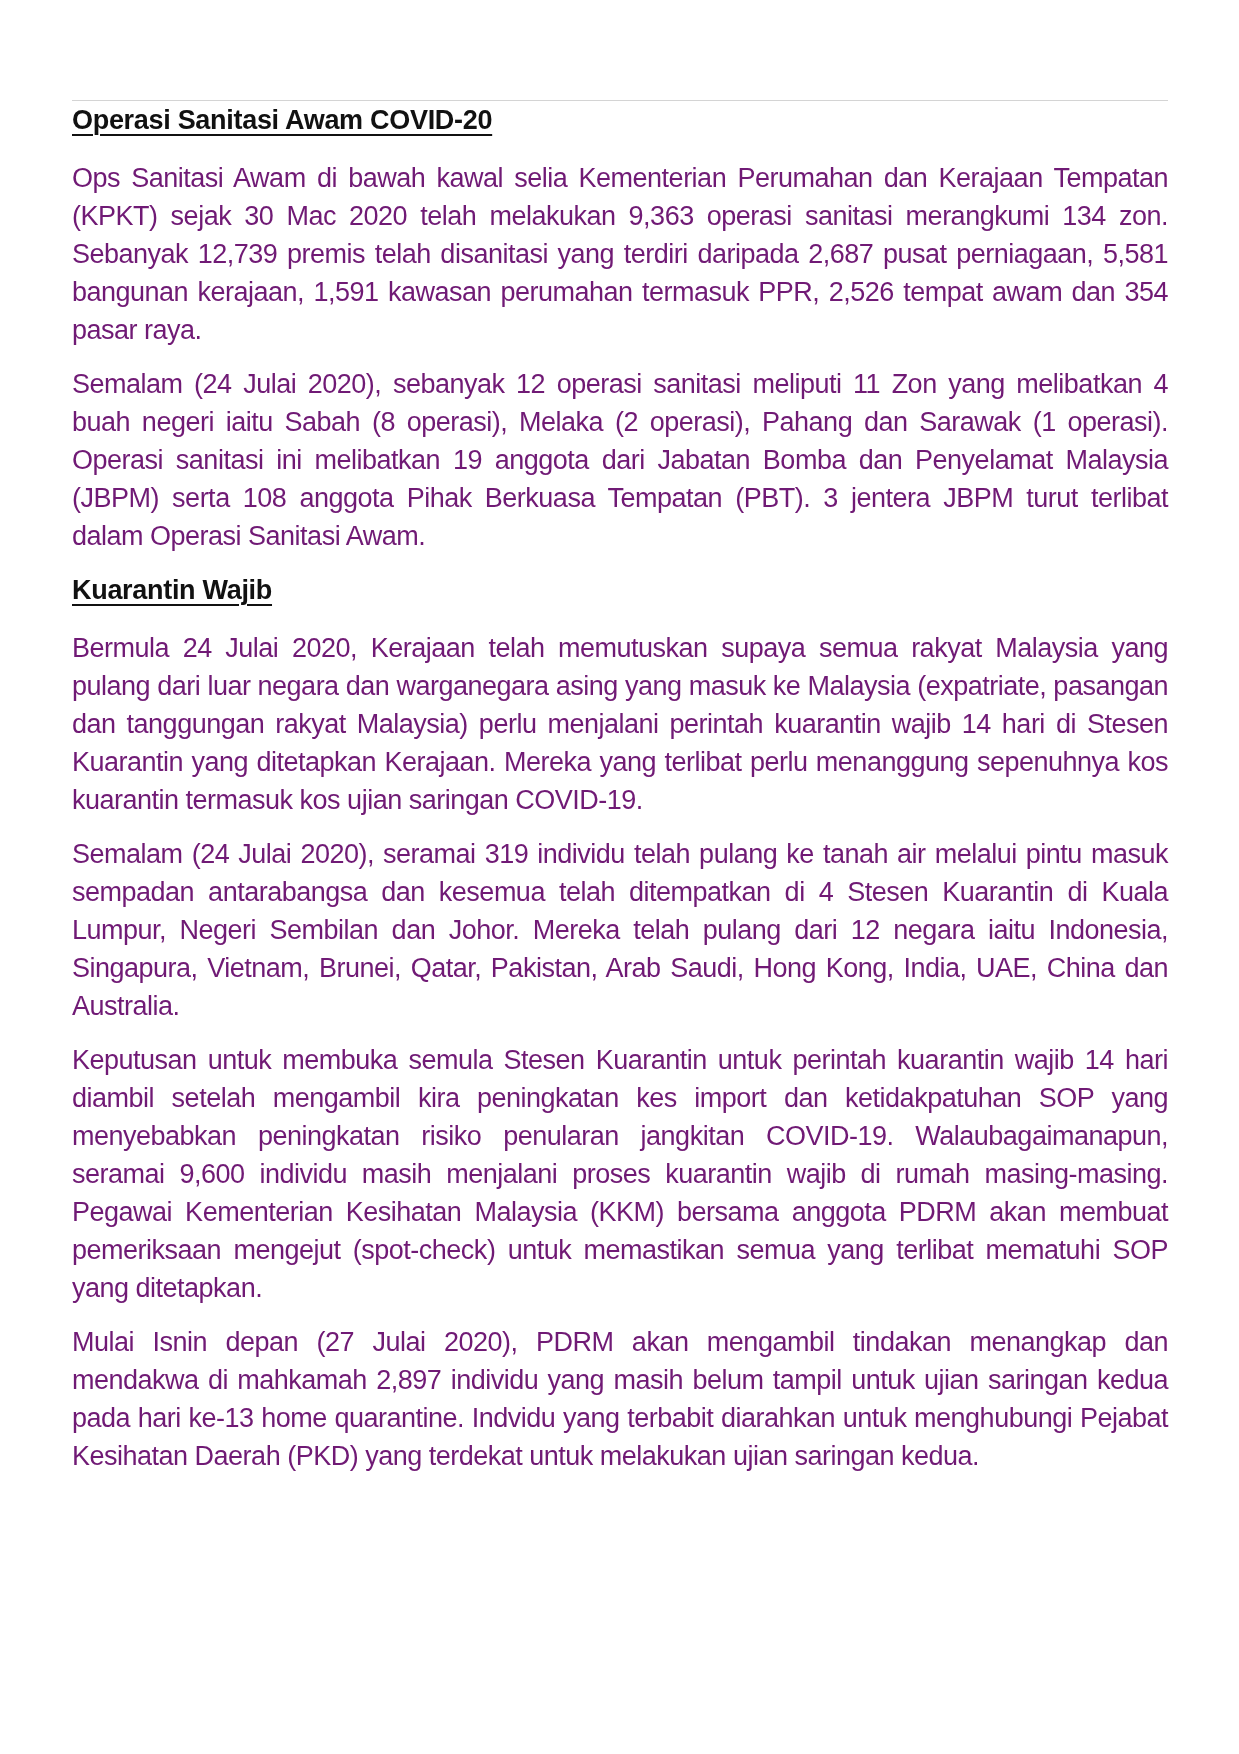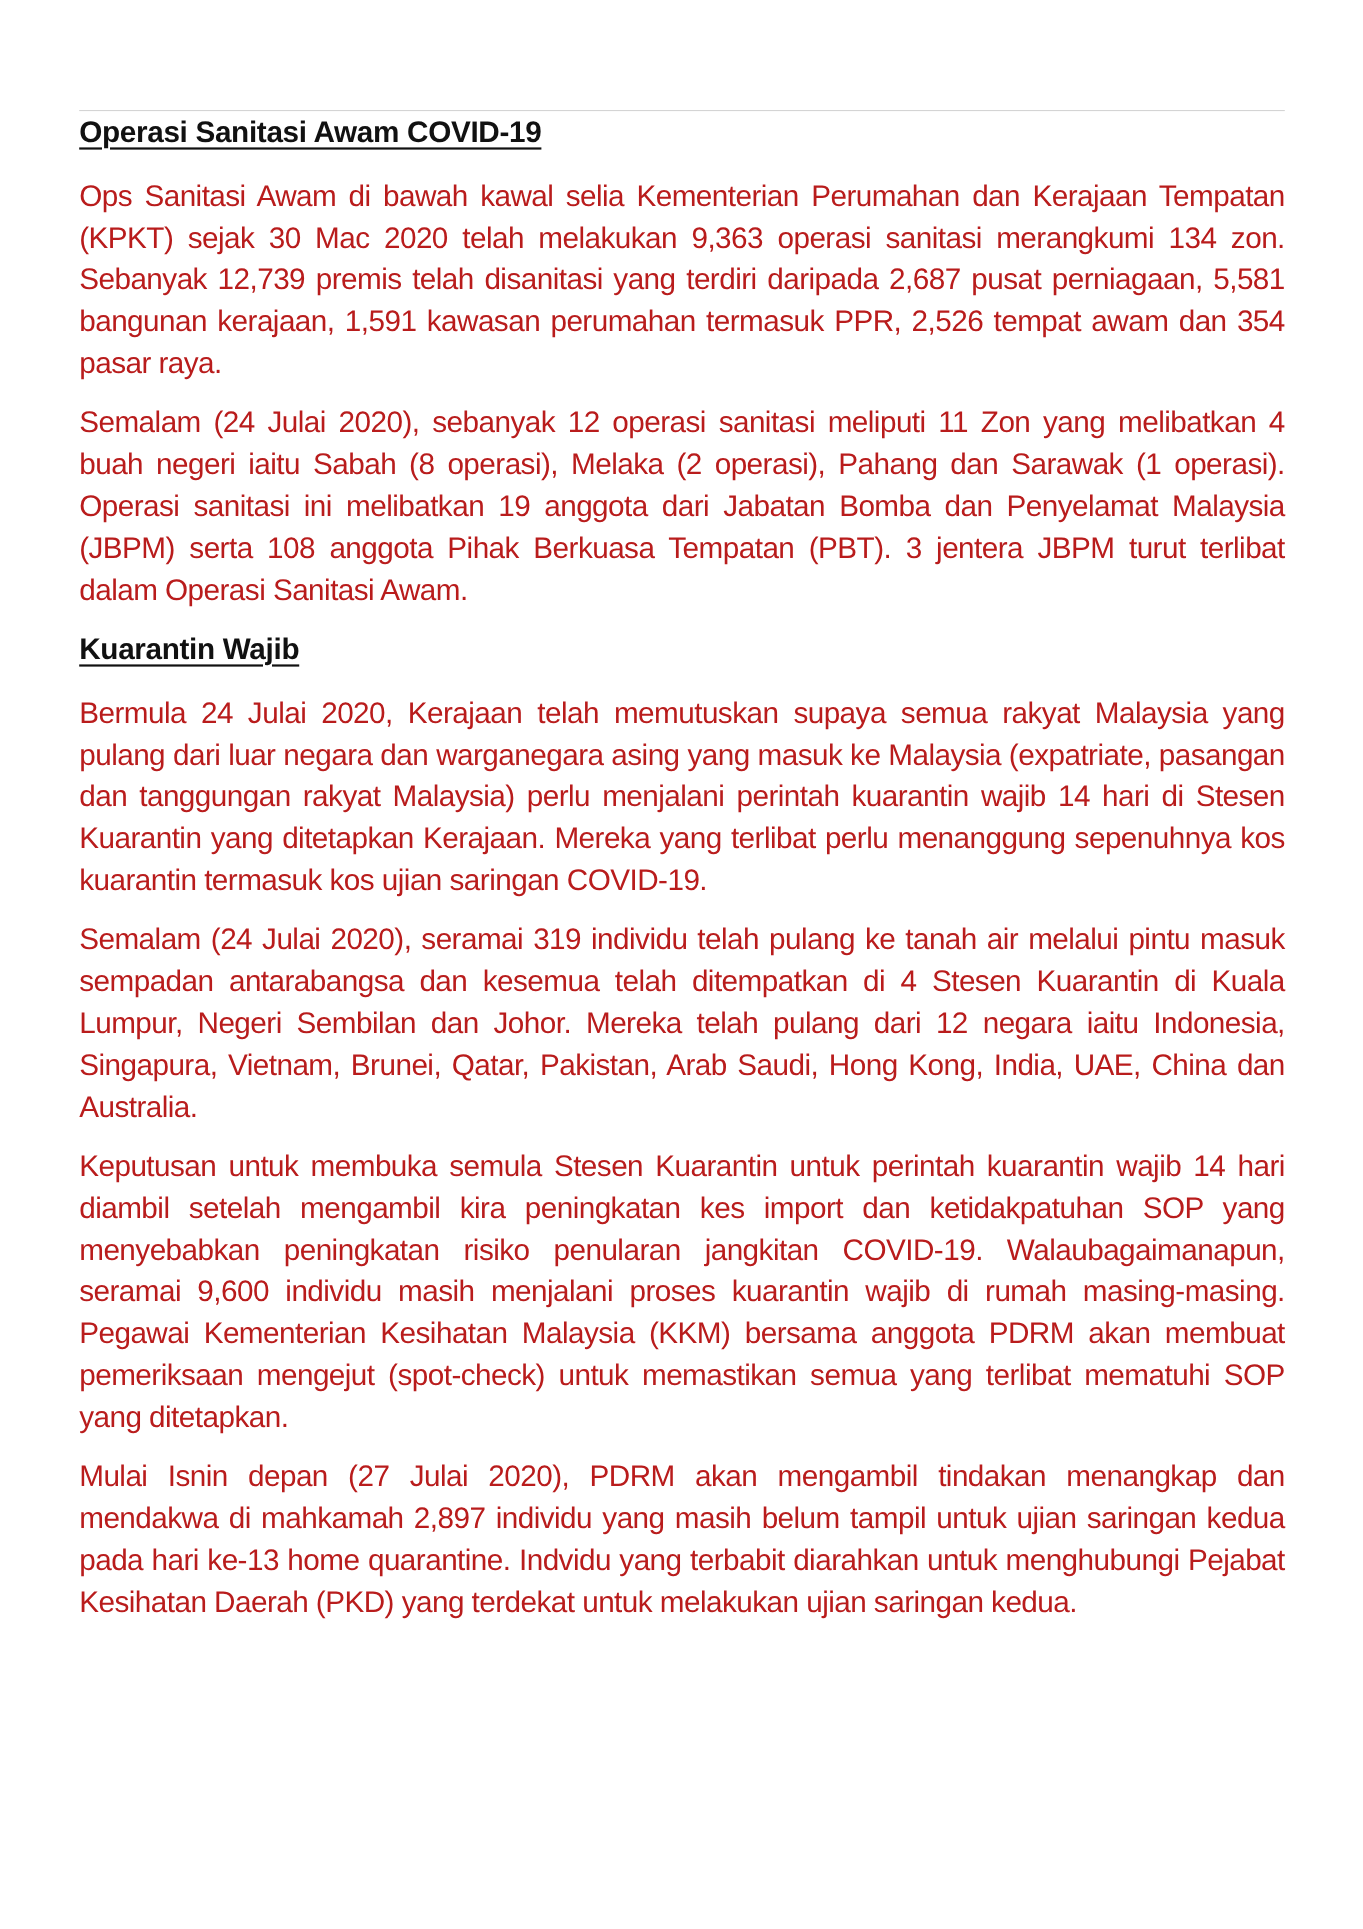--- a/index.html
+++ b/index.html
@@ -37,34 +37,34 @@
   }
   .section-2 .heading {
   }
   .para {
     font-size: 27px;
     line-height: 38px;
     letter-spacing: -0.5px;
     text-align: justify;
     text-justify: inter-word;
     margin: 0 0 16px 0;
-    color: #b91c1c;
+    color: #701a75;
   }
   .i {
   }
 </style>
 </head>
 <body>
 
 <div class="page">
   <div class="top-rule"></div>
   <main class="content">
 
     <section class="section-1">
-      <h2 class="heading">Operasi Sanitasi Awam COVID-19</h2>
+      <h2 class="heading">Operasi Sanitasi Awam COVID-20</h2>
 
       <p class="para"><span>Ops Sanitasi Awam di bawah kawal selia Kementerian Perumahan dan Kerajaan Tempatan (KPKT) sejak 30 Mac 2020 telah melakukan 9,363 operasi sanitasi merangkumi 134 zon. Sebanyak 12,739 premis telah disanitasi yang terdiri daripada 2,687 pusat perniagaan, 5,581 bangunan kerajaan, 1,591 kawasan perumahan termasuk PPR, 2,526 tempat awam dan 354 pasar raya.</span></p>
 
       <p class="para"><span>Semalam (24 Julai 2020), sebanyak 12 operasi sanitasi meliputi 11 Zon yang melibatkan 4 buah negeri iaitu Sabah (8 operasi), Melaka (2 operasi), Pahang dan Sarawak (1 operasi). Operasi sanitasi ini melibatkan 19 anggota dari Jabatan Bomba dan Penyelamat Malaysia (JBPM) serta 108 anggota Pihak Berkuasa Tempatan (PBT). 3 jentera JBPM turut terlibat dalam Operasi Sanitasi Awam.</span></p>
     </section>
 
     <section class="section-2">
       <h2 class="heading">Kuarantin Wajib</h2>
 
       <p class="para"><span>Bermula 24 Julai 2020, Kerajaan telah memutuskan supaya semua rakyat Malaysia yang pulang dari luar negara dan warganegara asing yang masuk ke Malaysia (expatriate, pasangan dan tanggungan rakyat Malaysia) perlu menjalani perintah kuarantin wajib 14 hari di Stesen Kuarantin yang ditetapkan Kerajaan. Mereka yang terlibat perlu menanggung sepenuhnya kos kuarantin termasuk kos ujian saringan COVID-19.</span></p>

